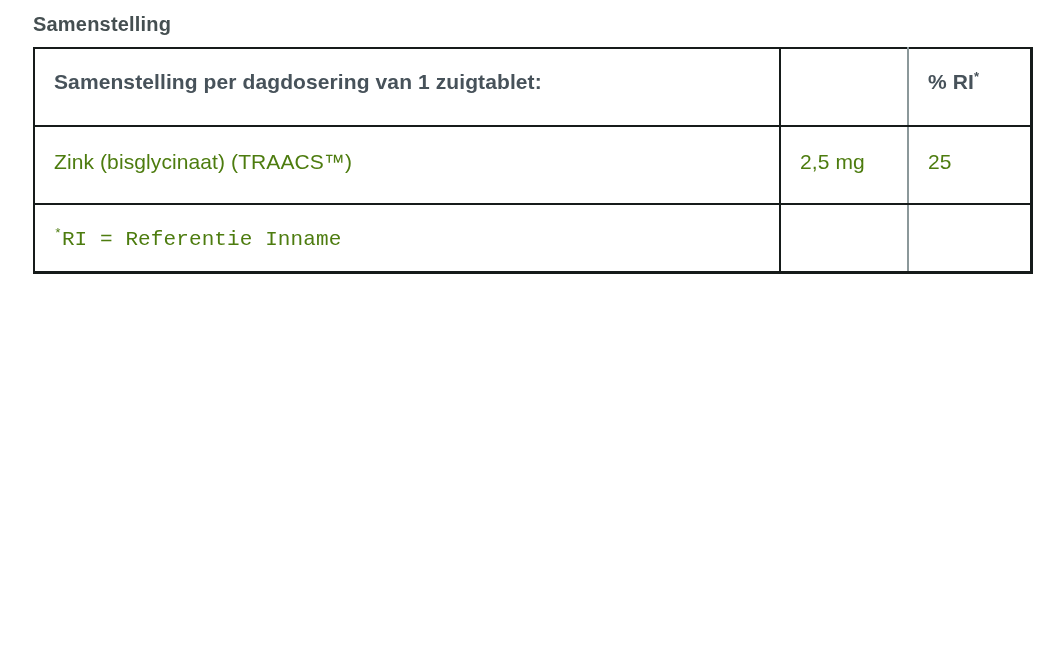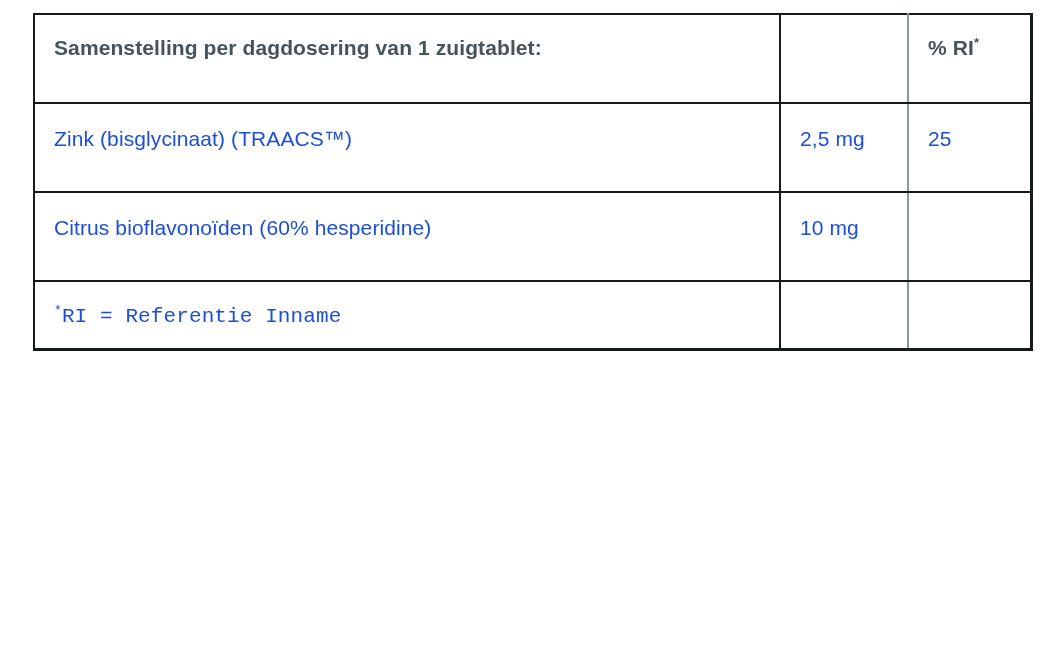--- a/index.html
+++ b/index.html
@@ -33,45 +33,46 @@
     border-bottom-width: 3px;
   }
   col.c-name   { width: 746px; }
   col.c-amount { width: 128px; }
   col.c-ri     { width: 123px; }
   td {
     vertical-align: top;
     padding: 21px 14px 16px 19px;
     font-size: 21px;
     line-height: 1.3;
-    color: #1d4ed8;
+    color: #4d7c0f;
     border-bottom: 2px solid #161b1a;
     letter-spacing: 0.1px;
     overflow: hidden;
   }
   td.c1 { border-right: 2px solid #161b1a; }
   td.c2 { border-right: 2px solid #8b989a; margin-top: 30px; }
-  tr.row-tall  { height: 89px; }
+  tr.row-tall  { height: 78px; }
   tr.row-short { height: 68px; font-family: Liberation Mono, monospace; }
   tr.header-row td {
     font-weight: bold;
     color: #47525a;
     padding-top: 19px;
   }
   sup {
     font-size: 13px;
     line-height: 0;
     vertical-align: super;
   }
 </style>
 </head>
 <body>
 
 <div class="wrap">
 
+  <h1 class="page-title">Samenstelling</h1>
 
   <table class="comp-table">
     <colgroup>
       <col class="c-name">
       <col class="c-amount">
       <col class="c-ri">
     </colgroup>
     <tbody>
 
       <tr class="header-row row-tall">
@@ -92,31 +93,20 @@
         </td>
         <td class="c2">
           <span>2,5 mg</span>
         </td>
         <td class="c3">
           <span>25</span>
         </td>
       </tr>
 
 
-      <tr class="row-tall">
-        <td class="c1">
-          <span>Citrus bioflavonoïden (60% hesperidine)</span>
-        </td>
-        <td class="c2">
-          <span>10 mg</span>
-        </td>
-        <td class="c3">
-          <span></span>
-        </td>
-      </tr>
 
 
       <tr class="row-short">
         <td class="c1">
           <sup>*</sup><span>RI = Referentie Inname</span>
         </td>
         <td class="c2"></td>
         <td class="c3"></td>
       </tr>
 

